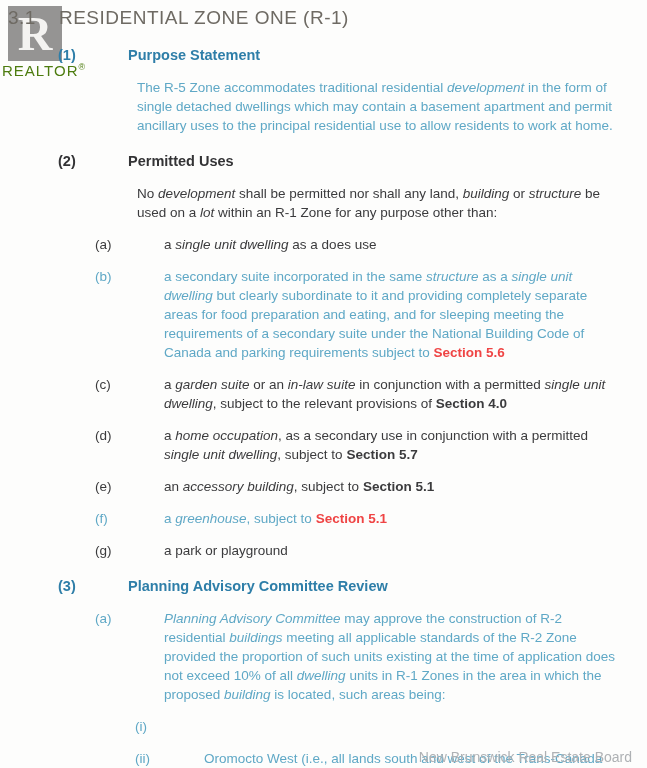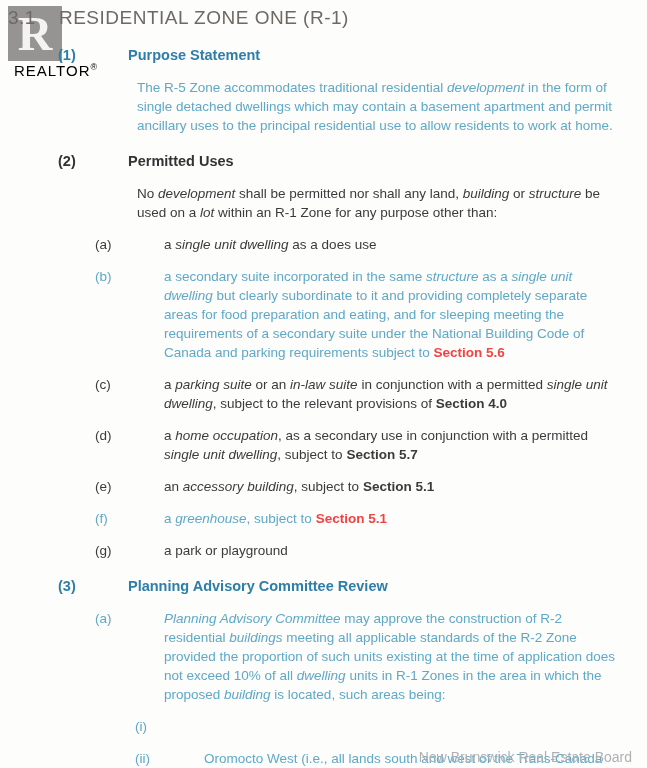--- a/index.html
+++ b/index.html
@@ -17,23 +17,23 @@
     width:54px;height:55px;
     background:#8e8d8c;
     color:#f4f3f1;
     display:flex;align-items:center;justify-content:center;
     font-family:"Liberation Serif",serif;
     font-weight:bold;font-size:48px;line-height:1;
     opacity:0.93;
     z-index:0;
   }
   .logo-label{
-    position:absolute;left:14px;top:62px;
+    position:absolute;left:2px;top:62px;
     font-size:15px;letter-spacing:1px;
-    color:#000000;
+    color:#4d7c0f;
     z-index:0;
   }
   .logo-label sup{font-size:9px;}
   
   h1.doc-title{
     position:relative;z-index:1;
     margin:0;padding:7px 0 0 8px;
     font-size:19px;line-height:22px;
     letter-spacing:0.5px;
     color:#6e6a63;
@@ -103,21 +103,21 @@
       <div class="block item dark">
         <span class="marker">(a)</span>
         <span class="content"><span>a </span><span class="i">single unit dwelling</span><span> as a does use</span></span>
       </div>
       <div class="block item teal">
         <span class="marker">(b)</span>
         <span class="content"><span>a secondary suite incorporated in the same </span><span class="i">structure</span><span> as a </span><span class="i">single unit dwelling</span><span> but clearly subordinate to it and providing completely separate areas for food preparation and eating, and for sleeping meeting the requirements of a secondary suite under the National Building Code of Canada and parking requirements subject to </span><span class="link">Section 5.6</span></span>
       </div>
       <div class="block item dark">
         <span class="marker">(c)</span>
-        <span class="content"><span>a </span><span class="i">parking suite</span><span> or an </span><span class="i">in-law suite</span><span> in conjunction with a permitted </span><span class="i">single unit dwelling</span><span>, subject to the relevant provisions of </span><span class="b">Section 4.0</span></span>
+        <span class="content"><span>a </span><span class="i">garden suite</span><span> or an </span><span class="i">in-law suite</span><span> in conjunction with a permitted </span><span class="i">single unit dwelling</span><span>, subject to the relevant provisions of </span><span class="b">Section 4.0</span></span>
       </div>
       <div class="block item dark">
         <span class="marker">(d)</span>
         <span class="content"><span>a </span><span class="i">home occupation</span><span>, as a secondary use in conjunction with a permitted </span><span class="i">single unit dwelling</span><span>, subject to </span><span class="b">Section 5.7</span></span>
       </div>
       <div class="block item dark">
         <span class="marker">(e)</span>
         <span class="content"><span>an </span><span class="i">accessory building</span><span>, subject to </span><span class="b">Section 5.1</span></span>
       </div>
       <div class="block item teal">

